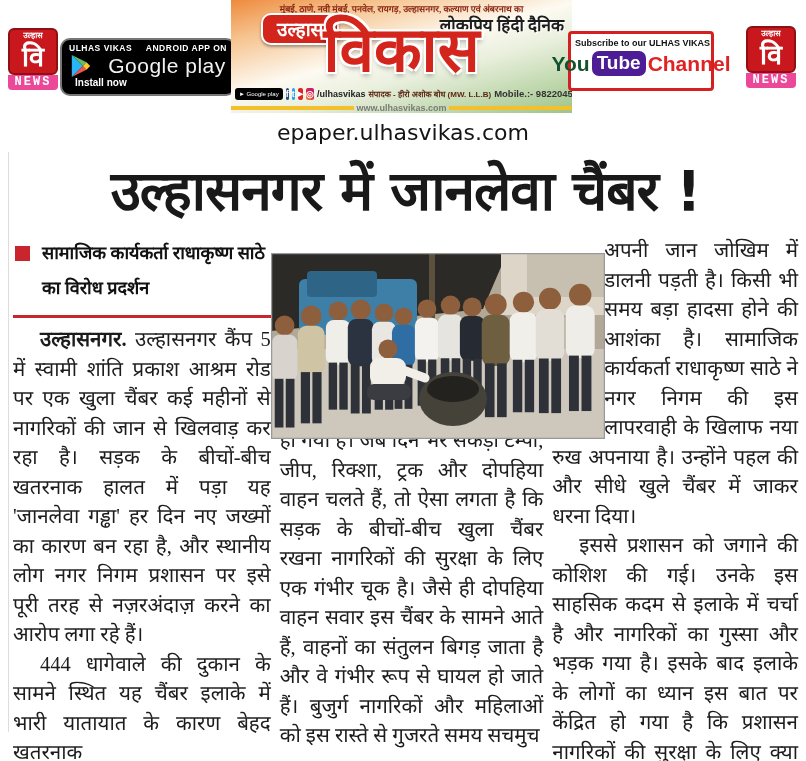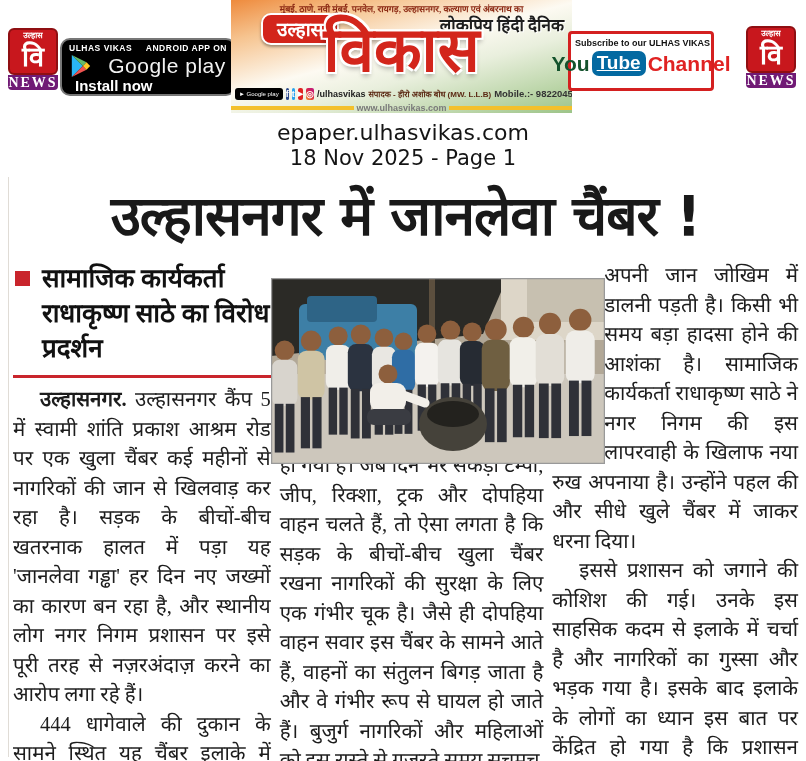--- a/index.html
+++ b/index.html
@@ -7,34 +7,34 @@
     font-family:"Liberation Serif","DejaVu Serif",serif; }
 
   
   .header { position:relative; width:806px; height:116px; background:#fff; }
 
   .news-logo { position:absolute; width:50px; text-align:center; }
   .news-logo .nl-body { background:#c8171d; border:2px solid #8f0f12; border-radius:6px; padding:1px 0 0; }
   .news-logo .nl-top { color:#fff; font-size:8px; font-weight:bold; line-height:10px; }
   .news-logo .nl-letter { color:#fff; font-size:27px; font-weight:bold; line-height:32px;
      font-family:"DejaVu Sans",sans-serif; }
-  .news-logo .nl-news { background:#701a75; color:#fff; font-size:14px; font-weight:bold;
-     letter-spacing:2px; line-height:15px; font-family:Liberation Serif, serif;
+  .news-logo .nl-news { background:#ec4899; color:#fff; font-size:12px; font-weight:bold;
+     letter-spacing:2px; line-height:15px; font-family:Liberation Mono, monospace;
      border-radius:0 0 4px 4px; }
   .news-logo.left { left:8px; top:28px; }
   .news-logo.right { left:746px; top:26px; }
 
   .gp-badge { position:absolute; left:60px; top:38px; width:176px; height:58px;
     background:#000; border:2px solid #777; border-radius:10px; color:#fff;
     font-family:"Liberation Sans",sans-serif; padding:3px 7px; }
   .gp-row1 { display:flex; justify-content:space-between; font-size:8.5px; font-weight:bold; letter-spacing:.5px; }
   .gp-row2 { display:flex; align-items:center; gap:16px; margin-top:1px;justify-content:center; }
   .gp-row2 .tri { width:22px; height:24px; }
   .gp-store { font-size:21px; color:#f2f2f2; letter-spacing:.5px; }
-  .gp-cta { font-size:15px; font-weight:bold; margin:-1px 0 0 6px; }
+  .gp-cta { font-size:10px; font-weight:bold; margin:-1px 0 0 6px; }
 
   .masthead { position:absolute; left:231px; top:0; width:341px; height:113px; overflow:hidden;
     background:linear-gradient(165deg,#ee8a3c 0%,#f6c490 20%,#fdfaf2 46%,#e9efdd 62%,#b9d4a6 86%,#9dc489 100%); }
   .mh-region { text-align:center; font-size:9px; font-weight:bold; color:#8c2a14; padding-top:2px; }
   .mh-tagline { position:absolute; right:8px; top:13px; font-size:17px; font-weight:bold; color:#1d1d1d;
     text-shadow:1px 1px 0 #fff; }
   .mh-brand-top { position:absolute; left:30px; top:13px; background:#d3251b; border:2px solid #fff;
     border-radius:10px; color:#fff; font-weight:bold; font-size:19px; padding:1px 14px;
     box-shadow:0 2px 3px rgba(0,0,0,.35); }
   .mh-brand-main { position:absolute; left:0; right:0; top:16px; text-align:center;
@@ -54,39 +54,39 @@
   .mh-webbar { position:absolute; left:0; right:0; bottom:0; height:11px; display:flex; align-items:center; gap:2px; }
   .mh-webbar .bar { flex:1; height:4px; background:#f3c02c; }
   .mh-web { font-size:9px; font-weight:bold; color:#7a7a7a; font-family:"Liberation Sans",sans-serif; }
 
   .subscribe-box { position:absolute; left:568px; top:31px; width:146px; height:60px;
     border:3px solid #d42020; border-radius:4px; background:#fff; padding:4px 4px 0;
     font-family:"Liberation Sans",sans-serif; text-align:center; }
   .sub-line1 { font-size:9px; font-weight:bold; color:#111; white-space:nowrap; }
   .sub-line2 { display:flex; align-items:center; justify-content:center; gap:2px; margin-top:3px; }
   .yt-you { font-size:21px; font-weight:900; color:#14532d; }
-  .yt-tube { font-size:19px; font-weight:900; color:#fff; background:#0369a1; border-radius:7px; padding:1px 5px 2px;text-decoration:underline; }
+  .yt-tube { font-size:19px; font-weight:900; color:#fff; background:#4c1d95; border-radius:7px; padding:1px 5px 2px; }
   .yt-channel { font-size:21px; font-weight:900; color:#e02222; }
 
   
   .pageinfo { text-align:center; font-family:"DejaVu Sans",sans-serif; color:#141414; padding-top:4px; }
   .pageinfo .url { font-size:22px; line-height:26px; }
   .pageinfo .datepage { font-size:21px; line-height:25px; }
 
   
   .article { position:relative; margin:6px 24px 0 8px; width:790px; height:580px;
     border-left:1px solid #e0dcd6; padding-left:4px; }
   .headline { font-family:"DejaVu Sans",sans-serif; font-weight:800; font-size:55px; line-height:78px;
     color:#191919; text-align:center; white-space:nowrap; letter-spacing:-1px; }
   .cols { display:flex; gap:9px; margin-top:6px; }
   .col { text-align:justify; font-size:20.5px; line-height:29.5px; color:#1c1c1c; }
   .col1 { width:258px; }
   .col2 { width:264px; padding-top:190px; }
   .col3 { width:246px; }
-  .subhead { position:relative; padding-left:29px; font-weight:bold; font-size:26px; line-height:35px;
+  .subhead { position:relative; padding-left:29px; font-weight:bold; font-size:18px; line-height:35px;
     color:#111; text-align:left; }
   .subhead .bullet { position:absolute; left:2px; top:10px; width:15px; height:15px; background:#c9252c; }
   .subhead-rule { border-bottom:3px solid #c9252c; margin:9px 0 7px; }
   .indent { text-indent:27px; }
   .dateline { font-weight:bold;font-family:Liberation Serif, serif; }
   .photo { position:absolute; left:262px; top:101px; width:334px; height:186px; }
   .photo svg { display:block; }
   .photo-intrude { float:left; width:52px; height:188px; }
 </style>
 </head>
@@ -154,21 +154,20 @@
     <div class="nl-body">
       <div class="nl-top">उल्हास</div>
       <div class="nl-letter">वि</div>
     </div>
     <div class="nl-news">NEWS</div>
   </div>
 </div>
 
 <div class="pageinfo">
   <div class="url">epaper.ulhasvikas.com</div>
-  <div class="datepage">18 Nov 2025 - Page 1</div>
 </div>
 
 <div class="article">
   <div class="headline">उल्हासनगर में जानलेवा चैंबर !</div>
 
   <div class="photo">
     <svg viewBox="0 0 334 186" width="334" height="186">
       <defs>
         <symbol id="man" overflow="visible">
           <circle cx="10" cy="9" r="8.5" fill="#8d5f3d"></circle>

